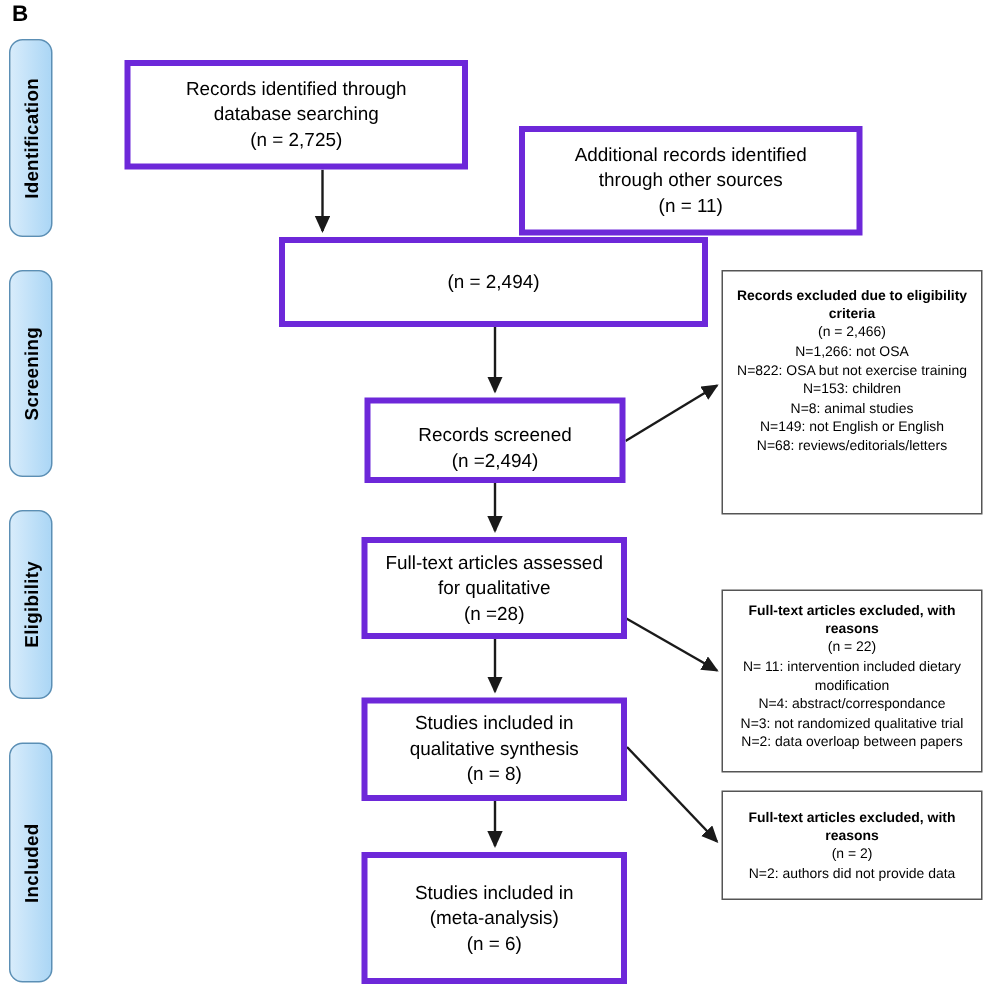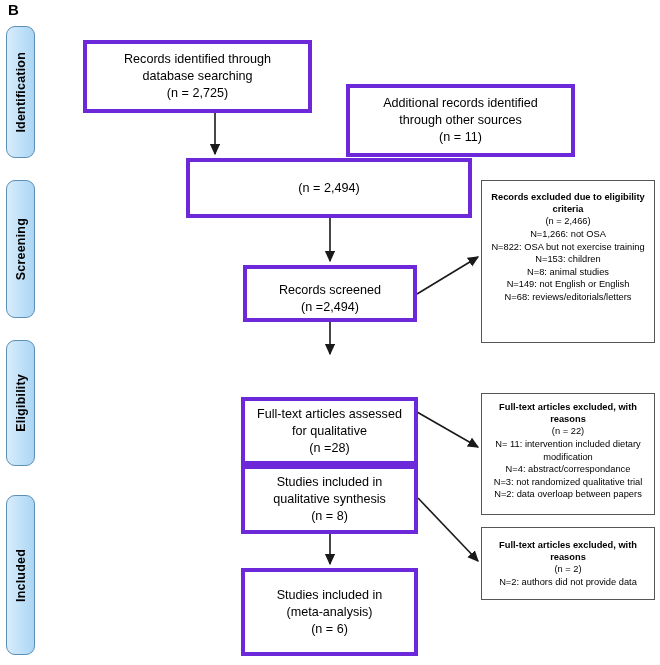--- a/index.html
+++ b/index.html
@@ -169,21 +169,21 @@
 
   <div class="flow-box" style="left:186px; top:158px; width:286px; height:60px;">
     <div class="line">(n = 2,494)</div>
   </div>
 
   <div class="flow-box" style="left:243px; top:265px; width:174px; height:57px;justify-content:flex-end;">
     <div class="line">Records screened</div>
     <div class="line">(n =2,494)</div>
   </div>
 
-  <div class="flow-box" style="left:241px; top:358px; width:177px; height:68px;margin-top:39px;">
+  <div class="flow-box" style="left:241px; top:358px; width:177px; height:68px;">
     <div class="line">Full-text articles assessed</div>
     <div class="line">for qualitative</div>
     <div class="line">(n =28)</div>
   </div>
 
   <div class="flow-box" style="left:241px; top:465px; width:177px; height:69px;">
     <div class="line">Studies included in</div>
     <div class="line">qualitative synthesis</div>
     <div class="line">(n = 8)</div>
   </div>

